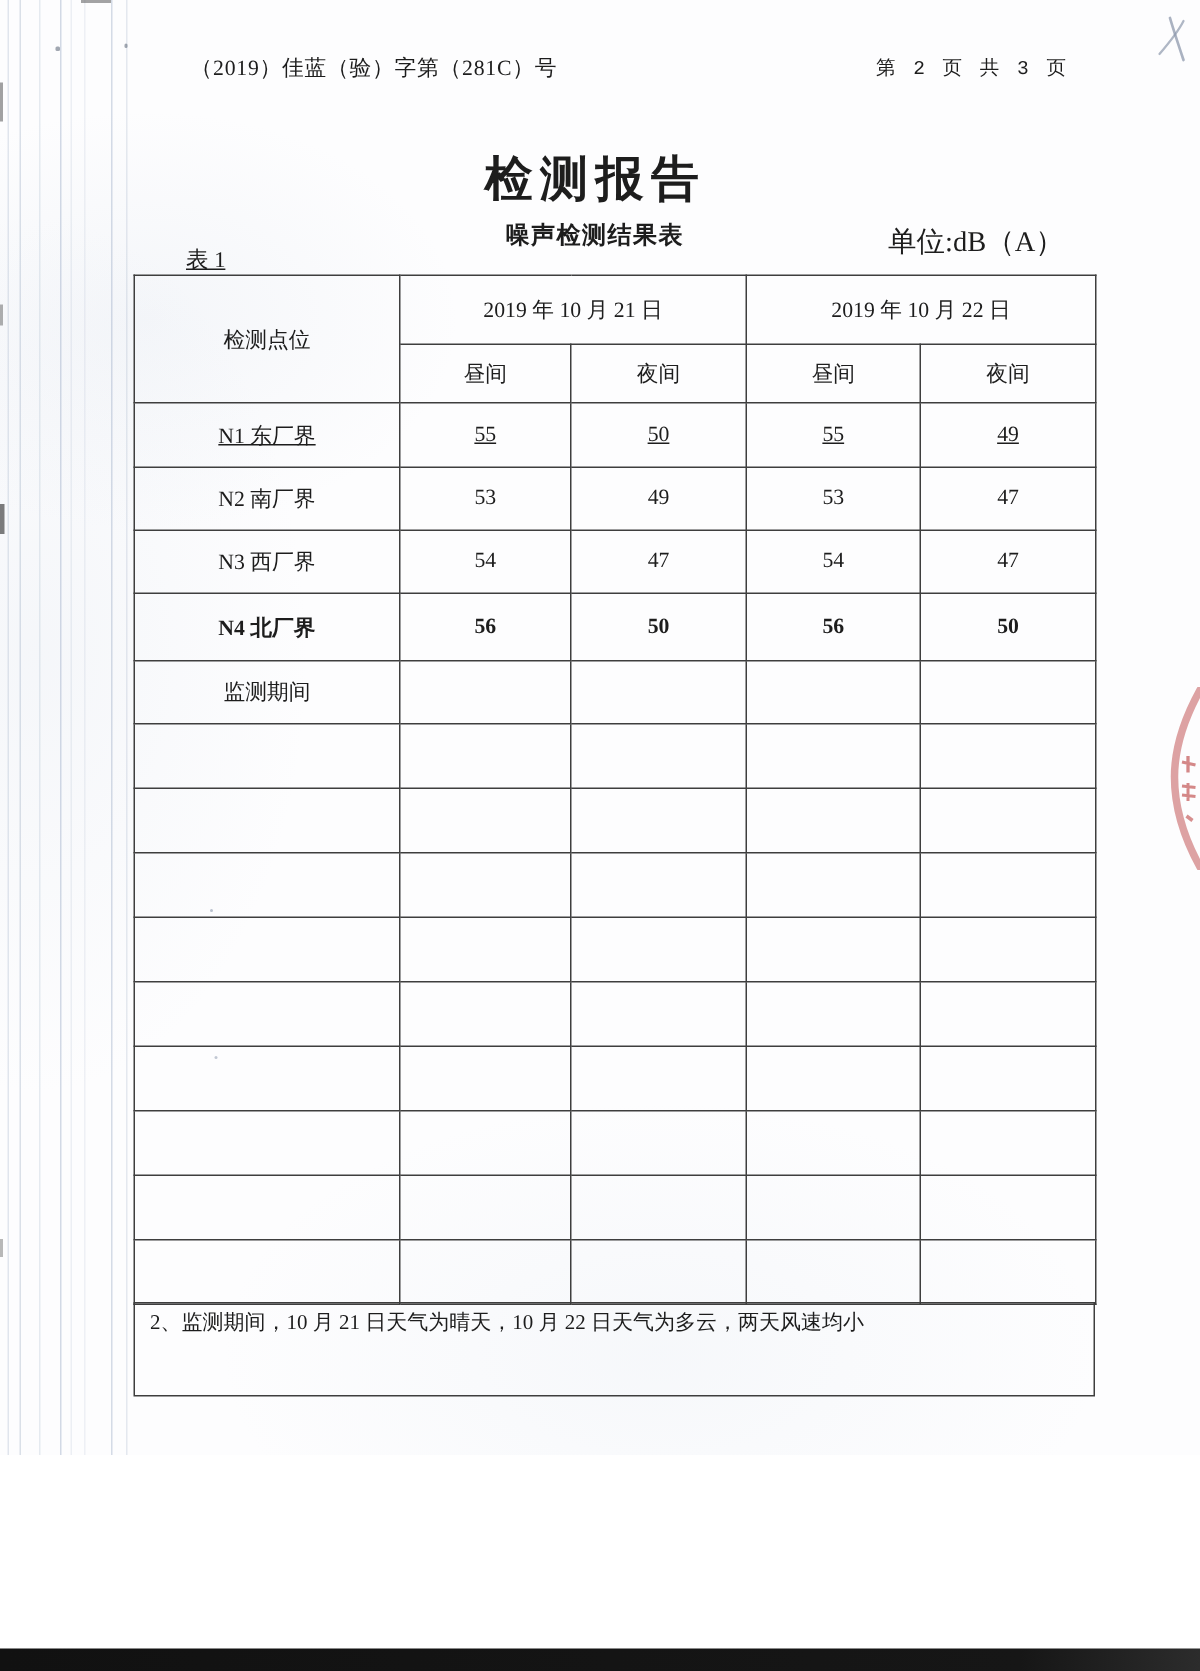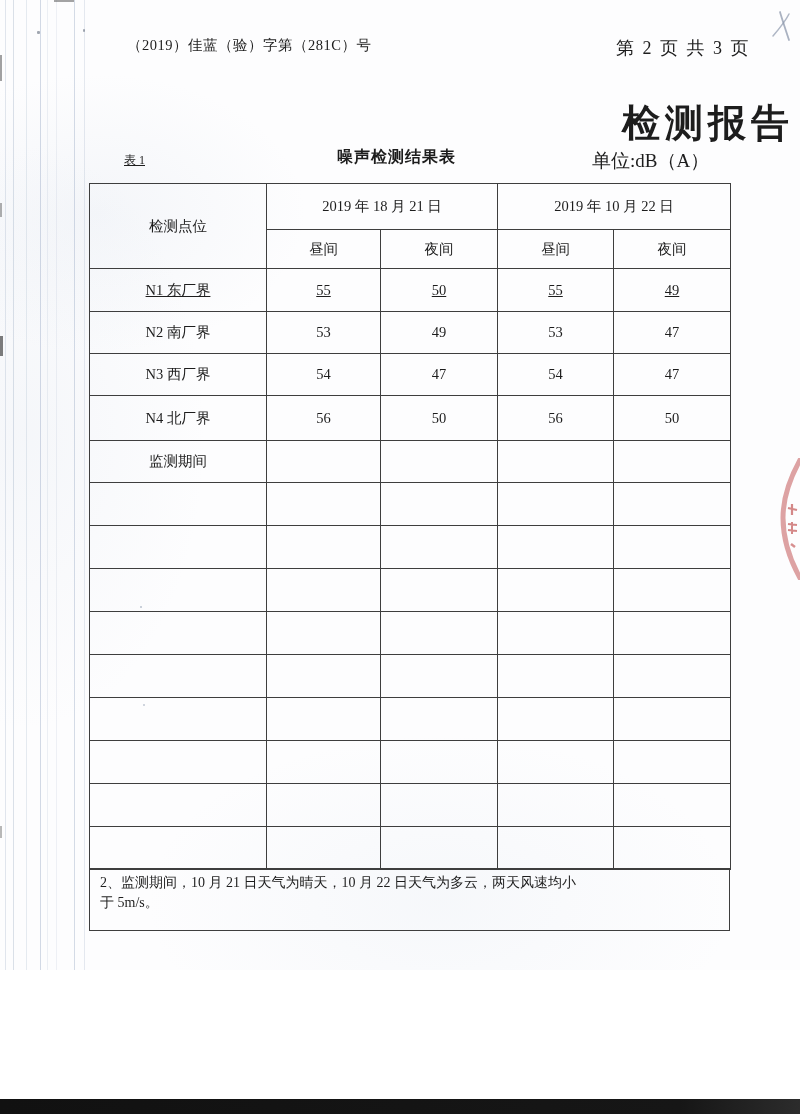--- a/index.html
+++ b/index.html
@@ -13,40 +13,40 @@
     background:
       radial-gradient(ellipse 300px 200px at 12% 22%, rgba(196,208,224,0.16), transparent 70%),
       radial-gradient(ellipse 260px 420px at 3% 45%, rgba(196,208,224,0.14), transparent 70%),
       radial-gradient(ellipse 420px 240px at 55% 93%, rgba(196,210,226,0.12), transparent 70%),
       #fdfdfe;
   }
   .streak{position:absolute;top:0;bottom:0;width:1px;pointer-events:none;}
   .speck{position:absolute;border-radius:1px;pointer-events:none;}
 
   .doc-number{position:absolute;left:127px;top:36px;font-size:14.5px;letter-spacing:0.5px;white-space:nowrap;}
-  .page-info{position:absolute;left:616px;top:36px;font-size:18px;letter-spacing:2px;white-space:nowrap;}
-  .report-title{position:absolute;left:0;top:98px;width:794px;text-align:right;
-    font-size:38px;font-weight:700;letter-spacing:5px;white-space:nowrap;}
-  .table-label{position:absolute;left:124px;top:152px;font-size:12px;white-space:nowrap;text-decoration:underline;}
+  .page-info{position:absolute;left:584px;top:36px;font-size:13px;letter-spacing:2px;white-space:nowrap;font-family:Liberation Mono, monospace;}
+  .report-title{position:absolute;left:0;top:98px;width:794px;text-align:center;
+    font-size:32px;font-weight:700;letter-spacing:5px;white-space:nowrap;}
+  .table-label{position:absolute;left:124px;top:164px;font-size:15px;white-space:nowrap;text-decoration:underline;}
   .table-title{position:absolute;left:216px;top:147px;width:240px;text-align:right;font-size:16px;letter-spacing:1px;white-space:nowrap;font-weight:bold;}
   .unit-label{position:absolute;left:592px;top:148px;font-size:19px;white-space:nowrap;}
 
   table.results{
     position:absolute;left:89px;top:183px;
     border-collapse:collapse;table-layout:fixed;width:641px;
   }
   table.results td{
     border:1.5px solid #3e3e3e;
     text-align:center;vertical-align:middle;
     font-size:14.5px;padding:0;white-space:nowrap;overflow:hidden;
   }
   tr.r-h1{height:46px;}
   tr.r-h2{height:39px;}
   tr.dr0{height:43px;text-decoration:underline;} tr.dr1{height:42px;} tr.dr2{height:42px;}
-  tr.dr3{height:45px;} tr.dr4{height:42px;}
+  tr.dr3{height:45px;font-weight:bold;} tr.dr4{height:42px;}
   tr.er{height:43px;}
 
   .remark{
     position:absolute;left:89px;top:867.5px;width:641px;height:63px;
     box-sizing:border-box;border:1.5px solid #3e3e3e;
     display:flex;background:transparent;
   }
   .remark-label{
     flex:0 0 75px;border-right:1.5px solid #3e3e3e;
     display:flex;align-items:center;justify-content:center;
@@ -98,21 +98,21 @@
     <colgroup>
       <col style="width:177px">
         <col style="width:114px">
         <col style="width:117px">
       <col style="width:116px">
         <col style="width:117px">
     </colgroup>
     <tbody>
       <tr class="r-h1">
         <td rowspan="2">检测点位</td>
-        <td colspan="2">2019 年 18 月 21 日</td>
+        <td colspan="2">2019 年 10 月 21 日</td>
         <td colspan="2">2019 年 10 月 22 日</td>
       </tr>
       <tr class="r-h2">
         <td>昼间</td>
         <td>夜间</td>
         <td>昼间</td>
         <td>夜间</td>
       </tr>
       <tr class="dr0">
         <td>N1 东厂界</td>
@@ -213,21 +213,20 @@
           <td></td>
           <td></td>
           <td></td>
         </tr>
       </tbody>
   </table>
 
   <div class="remark">
     <div class="remark-body">
       <div class="remark-line">2、监测期间，10 月 21 日天气为晴天，10 月 22 日天气为多云，两天风速均小</div>
-      <div class="remark-line">于 5m/s。</div>
     </div>
   </div>
 
   <svg style="left:768px;top:6px;" width="30" height="40" viewBox="0 0 30 40">
     <path d="M 12,6 C 14,13 17,22 21,34" stroke="#8d98ac" stroke-width="1.8" fill="none" stroke-linecap="round" opacity="0.75"></path>
     <path d="M 21,8 C 17,16 11,23 5,30" stroke="#8d98ac" stroke-width="1.5" fill="none" stroke-linecap="round" opacity="0.7"></path>
   </svg>
 
   <svg style="left:770px;top:458px;" width="30" height="122" viewBox="0 0 30 122">
     <path d="M 30,2 C 19,22 13,42 13,60 C 13,80 19,100 30,120" stroke="#cc7272" stroke-width="5" fill="none" opacity="0.65" stroke-linecap="round"></path>

